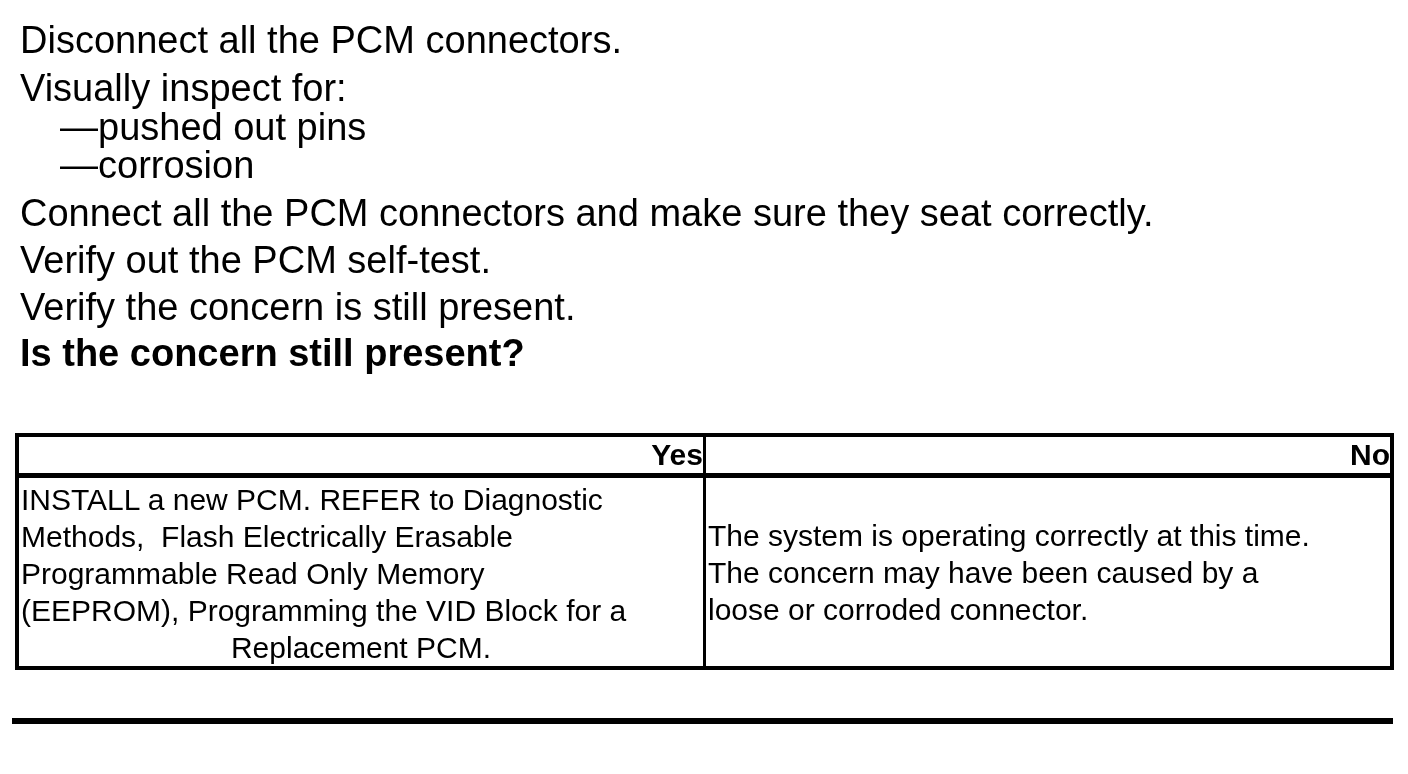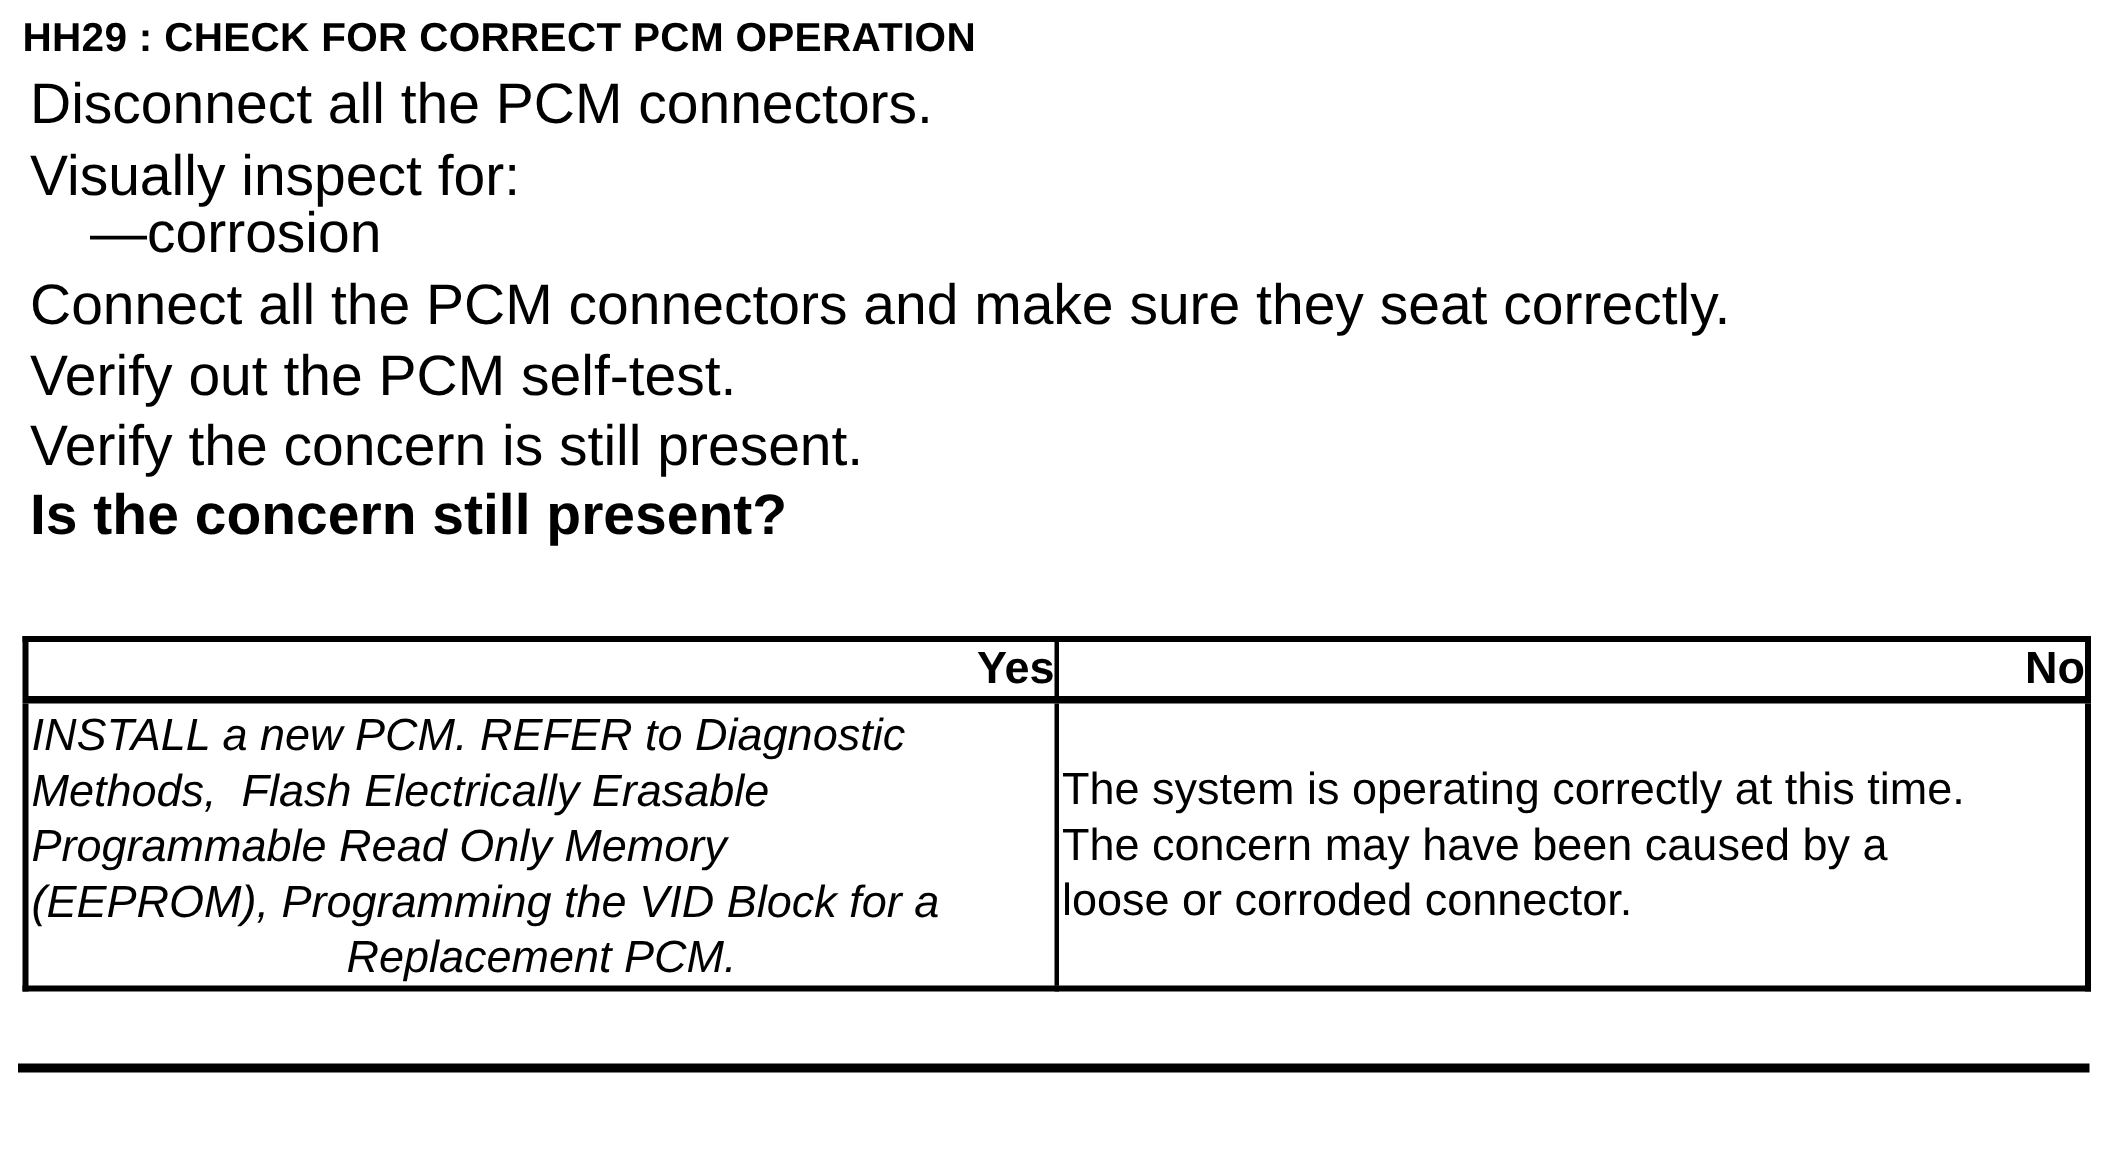--- a/index.html
+++ b/index.html
@@ -61,43 +61,43 @@
   }
   .decision-table th:first-child { border-left: none; }
   .decision-table td {
     height: 185px;
     font-size: 30px;
     line-height: 37px;
     padding: 0 2px;
     border-left: 3px solid #000000;
     vertical-align: top;
   }
-  .decision-table td:first-child { border-left: none; font-style: italic; }
+  .decision-table td:first-child { border-left: none; }
   .decision-table td.vcenter { vertical-align: middle; margin-left: 48px; }
   .cell-line { white-space: pre-wrap; }
   .cell-line.center { text-align: center; }
   td.yes-cell { padding-top: 3px; }
   .bottom-rule {
     margin: 48px 0 0 -2px;
     width: 1381px;
     height: 6px;
     background: #000000;
   }
 </style>
 </head>
 <body>
 
 <div class="doc">
 
-  <h1 class="title">HH29 : CHECK FOR CORRECT PCM OPERATION</h1>
 
   <p class="para mt11">Disconnect all the PCM connectors.</p>
 
   <p class="para mt10">Visually inspect for:</p>
 
+  <p class="para indent mt1">—pushed out pins</p>
 
   <p class="para indent">—corrosion</p>
 
   <p class="para mt10">Connect all the PCM connectors and make sure they seat correctly.</p>
 
   <p class="para mt9">Verify out the PCM self-test.</p>
 
   <p class="para mt9">Verify the concern is still present.</p>
 
   <p class="para bold mt8">Is the concern still present?</p>

